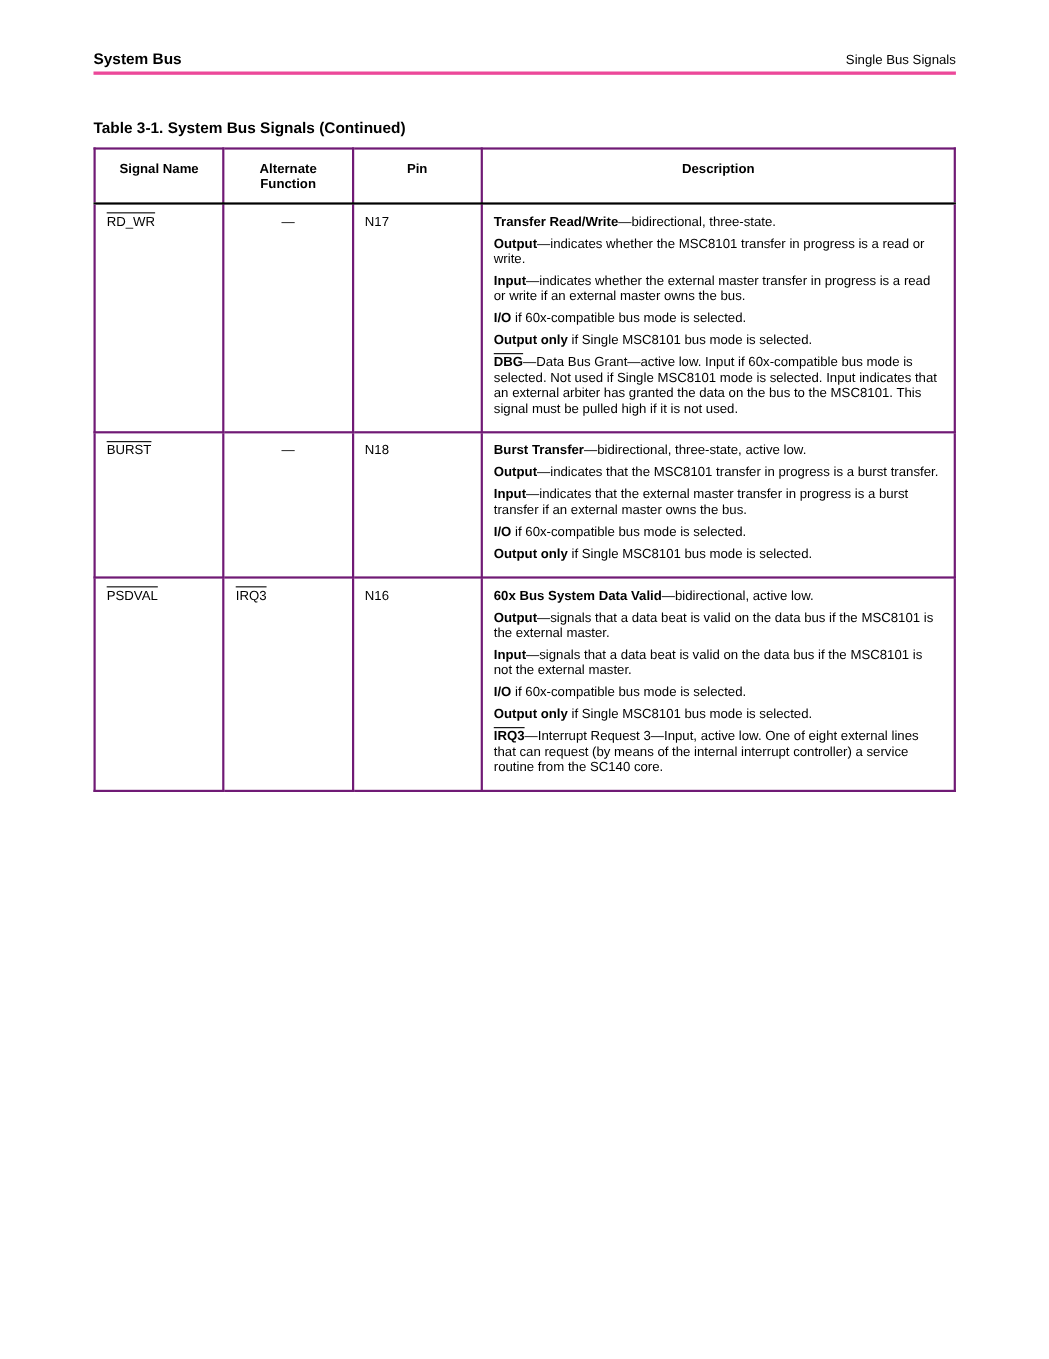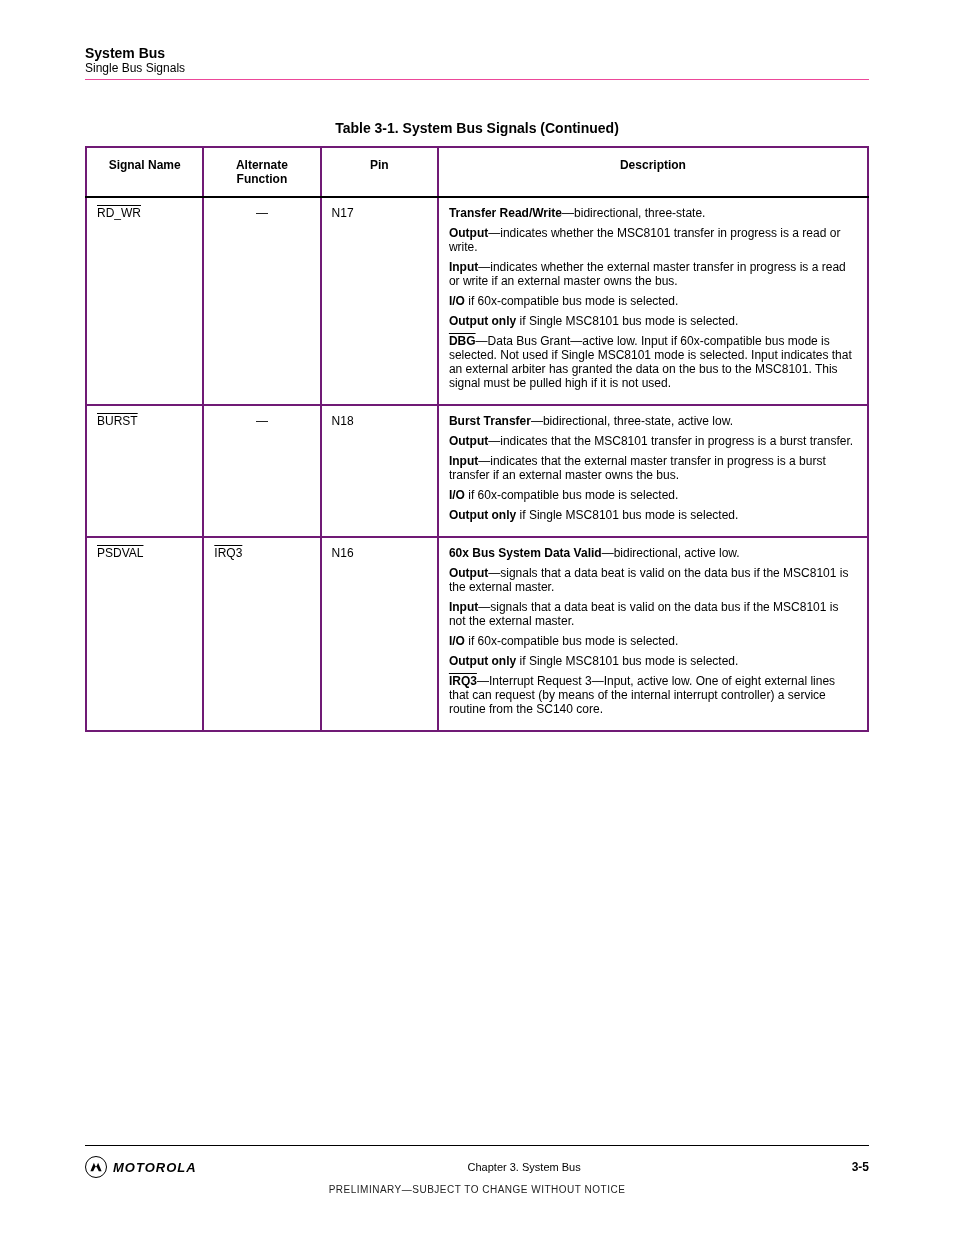--- a/index.html
+++ b/index.html
@@ -1,22 +1,22 @@
 <!DOCTYPE html>
 <html><head>
 <meta charset="utf-8">
 <style>
 * { margin: 0; padding: 0; box-sizing: border-box; }
 html, body { width: 954px; height: 1235px; background: #fff; font-family: Arial, Helvetica, sans-serif; color: #000; }
 .page { width: 954px; height: 1235px; position: relative; padding: 45px 85px 40px 85px; }
-.header-row { display: flex; justify-content: space-between; align-items: baseline; border-bottom: 1px solid #ec4899; padding-bottom: 4px; flex-direction: column; }
+.header-row { display: flex; justify-content: space-between; align-items: baseline; border-bottom: 3px solid #ec4899; padding-bottom: 4px; }
 .chap-title { font-size: 14px; font-weight: bold; }
 .sec-title { font-size: 12px; }
 .table-wrap { margin-top: 40px; }
-.table-caption { text-align: center; font-size: 14px; font-weight: bold; margin-bottom: 10px; }
+.table-caption { text-align: left; font-size: 14px; font-weight: bold; margin-bottom: 10px; }
 table { border-collapse: collapse; width: 100%; border: 1.4px solid #000; table-layout: fixed; }
 th, td { border: 2px solid #701a75; padding: 8px 10px; vertical-align: top; font-size: 12px; text-align: left; font-weight: normal; }
 thead th { font-weight: bold; text-align: center; padding-top: 10px; padding-bottom: 10px; }
 thead tr { border-bottom: 2.6px double #000; }
 col.c1 { width: 15%; }
 col.c2 { width: 15%; }
 col.c3 { width: 15%; }
 col.c4 { width: 55%; }
 .desc-items { list-style: none; }
 .desc-items li { margin-bottom: 6px; }
@@ -98,29 +98,14 @@
                 <li><b>I/O</b> if 60x-compatible bus mode is selected.</li>
                 <li><b>Output only</b> if Single MSC8101 bus mode is selected.</li>
                 <li><b><span style="text-decoration:overline">IRQ3</span></b>—Interrupt Request 3—Input, active low. One of eight external lines that can request (by means of the internal interrupt controller) a service routine from the SC140 core.</li>
               </ul>
             </td>
           </tr>
         </tbody>
     </table>
   </div>
 
-  <div class="footer">
-    <div class="footer-top">
-      <div class="logo-box">
-        <span class="logo-icon">
-          <svg viewBox="0 0 20 20" width="14" height="14">
-              <path d="M2 16 L7 4 L10 11 L13 4 L18 16 L14 16 L10 8 L6 16 Z" fill="#000"></path>
-            </svg>
-        </span>
-        <span class="logo-text">MOTOROLA</span>
-      </div>
-      <span class="chap-foot">Chapter 3.  System Bus</span>
-      <span class="page-num">3-5</span>
-    </div>
-    <div class="prelim">PRELIMINARY—SUBJECT TO CHANGE WITHOUT NOTICE</div>
-  </div>
 
 </div>
 
 </body></html>

